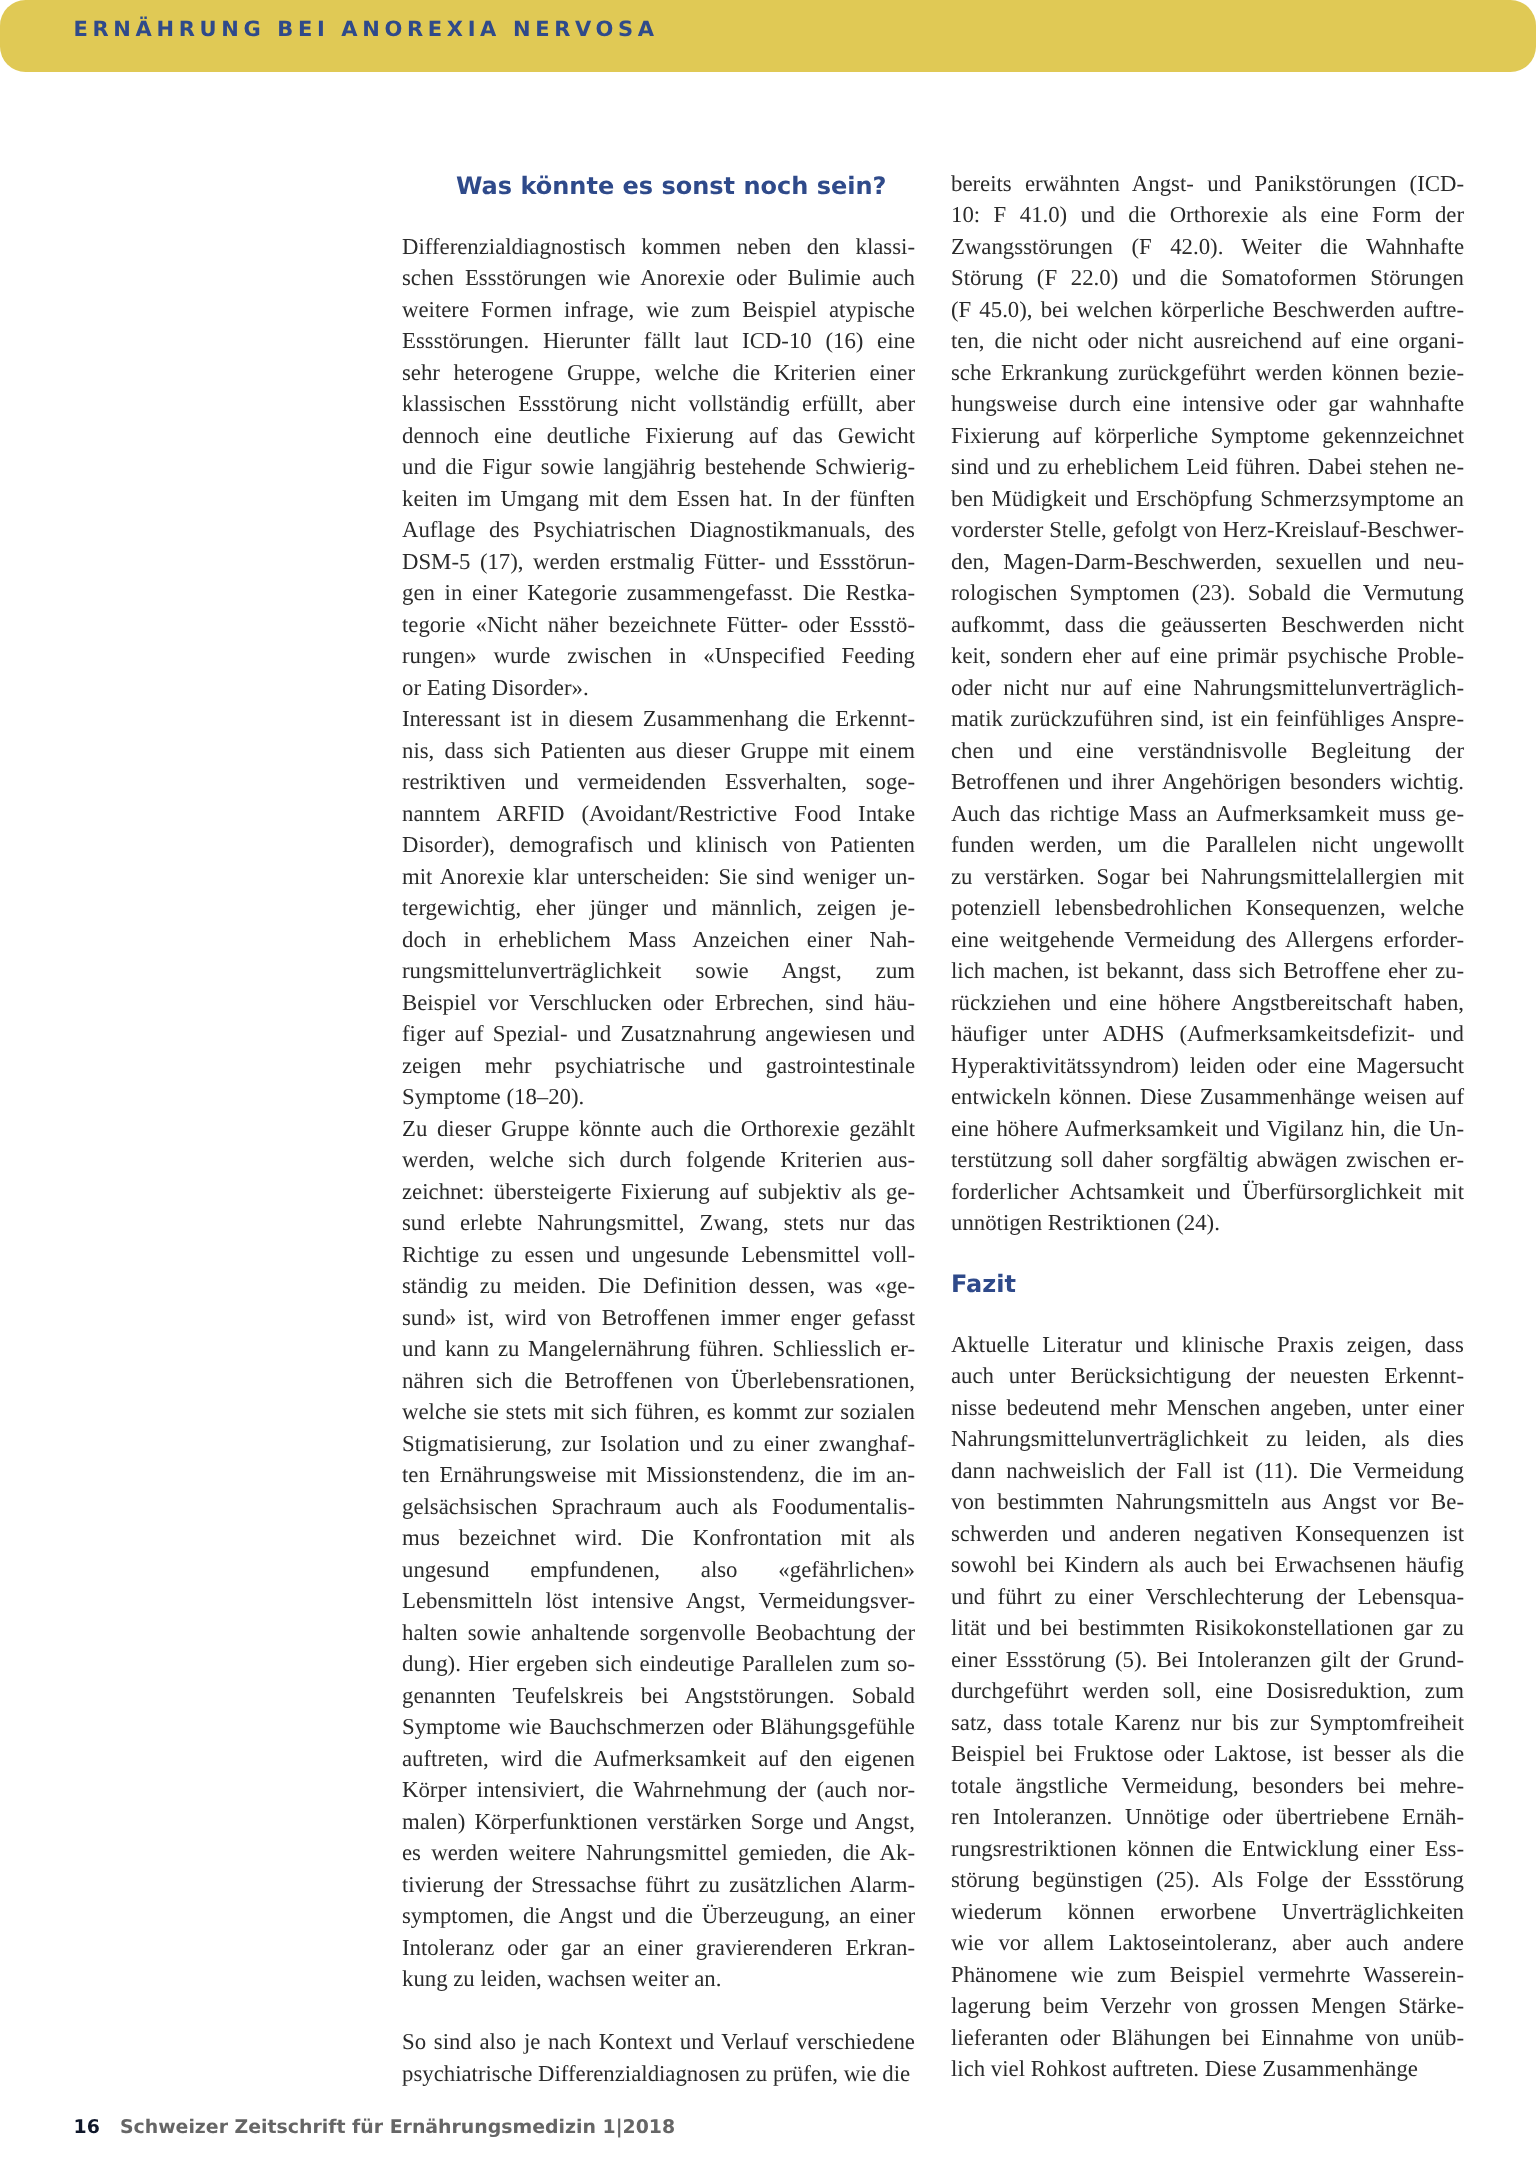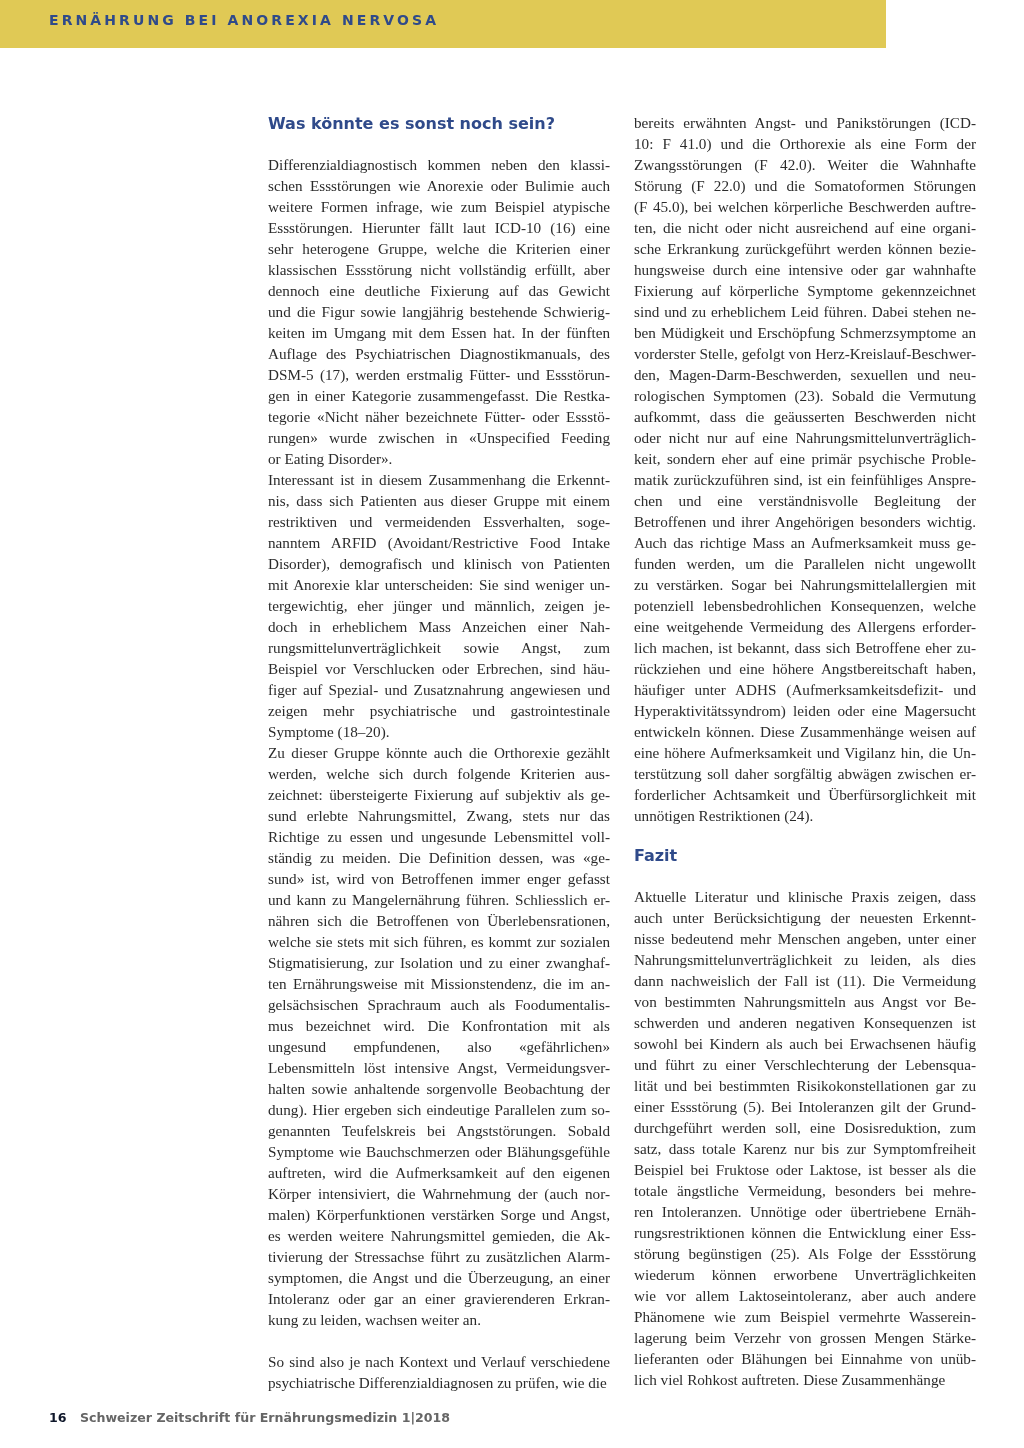--- a/index.html
+++ b/index.html
@@ -3,22 +3,23 @@
 <meta charset="utf-8">
 <style>
   html, body { margin: 0; padding: 0; }
   body {
     width: 1024px; height: 1448px; position: relative; overflow: hidden;
     background: #ffffff;
     font-family: "Liberation Serif", "DejaVu Serif", serif;
     color: #2b2b2b;
   }
   .header-band {
-    position: absolute; left: 0; top: 0; width: 886px; height: 48px;
+    position: absolute; left: 0; top: 0; width: 1024px; height: 48px;
     background: #e0c955;
+    border-radius: 17px;
   }
   .header-title {
     position: absolute; left: 49px; top: 12px;
     font-family: "DejaVu Sans", "Liberation Sans", sans-serif;
     font-weight: bold; font-size: 14px; letter-spacing: 3.1px;
     color: #2f4a8a;
   }
   .column { position: absolute; width: 342px; }
   .col-left { left: 268px; top: 0; }
   .col-right { left: 634px; top: 0; }
@@ -46,21 +47,21 @@
   .footer .journal { color: #666; font-weight: bold; }
 </style>
 </head>
 <body>
 
 <div class="header-band">
   <div class="header-title">ERNÄHRUNG BEI ANOREXIA NERVOSA</div>
 </div>
 
 <div class="column col-left">
-  <div class="heading" style="top:114px;">Was könnte es sonst noch sein?</div>
+  <div class="heading" style="top:114px;margin-left:36px;">Was könnte es sonst noch sein?</div>
   <div class="para" style="top:154px;">
       <span class="line">Differenzialdiagnostisch kommen neben den klassi-</span>
       <span class="line">schen Essstörungen wie Anorexie oder Bulimie auch</span>
       <span class="line">weitere Formen infrage, wie zum Beispiel atypische</span>
       <span class="line">Essstörungen. Hierunter fällt laut ICD-10 (16) eine</span>
       <span class="line">sehr heterogene Gruppe, welche die Kriterien einer</span>
       <span class="line">klassischen Essstörung nicht vollständig erfüllt, aber</span>
       <span class="line">dennoch eine deutliche Fixierung auf das Gewicht</span>
       <span class="line">und die Figur sowie langjährig bestehende Schwierig-</span>
       <span class="line">keiten im Umgang mit dem Essen hat. In der fünften</span>
@@ -132,22 +133,22 @@
       <span class="line">ten, die nicht oder nicht ausreichend auf eine organi-</span>
       <span class="line">sche Erkrankung zurückgeführt werden können bezie-</span>
       <span class="line">hungsweise durch eine intensive oder gar wahnhafte</span>
       <span class="line">Fixierung auf körperliche Symptome gekennzeichnet</span>
       <span class="line">sind und zu erheblichem Leid führen. Dabei stehen ne-</span>
       <span class="line">ben Müdigkeit und Erschöpfung Schmerzsymptome an</span>
       <span class="line">vorderster Stelle, gefolgt von Herz-Kreislauf-Beschwer-</span>
       <span class="line">den, Magen-Darm-Beschwerden, sexuellen und neu-</span>
       <span class="line">rologischen Symptomen (23). Sobald die Vermutung</span>
       <span class="line">aufkommt, dass die geäusserten Beschwerden nicht</span>
+      <span class="line">keit, sondern eher auf eine primär psychische Proble-</span>
       <span class="line">oder nicht nur auf eine Nahrungsmittelunverträglich-</span>
-      <span class="line">keit, sondern eher auf eine primär psychische Proble-</span>
       <span class="line">matik zurückzuführen sind, ist ein feinfühliges Anspre-</span>
       <span class="line">chen und eine verständnisvolle Begleitung der</span>
       <span class="line">Betroffenen und ihrer Angehörigen besonders wichtig.</span>
       <span class="line">Auch das richtige Mass an Aufmerksamkeit muss ge-</span>
       <span class="line">funden werden, um die Parallelen nicht ungewollt</span>
       <span class="line">zu verstärken. Sogar bei Nahrungsmittelallergien mit</span>
       <span class="line">potenziell lebensbedrohlichen Konsequenzen, welche</span>
       <span class="line">eine weitgehende Vermeidung des Allergens erforder-</span>
       <span class="line">lich machen, ist bekannt, dass sich Betroffene eher zu-</span>
       <span class="line">rückziehen und eine höhere Angstbereitschaft haben,</span>

